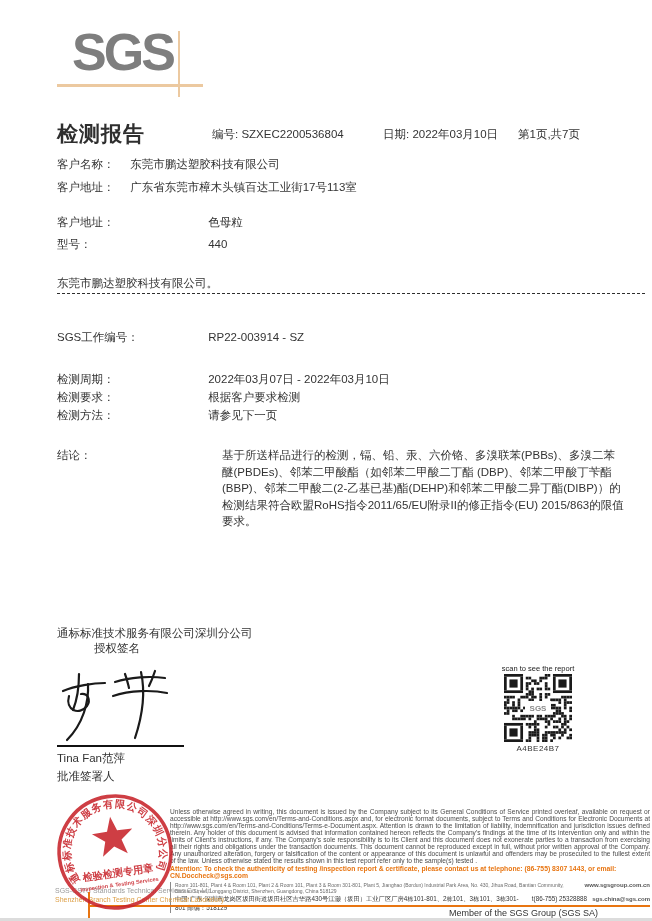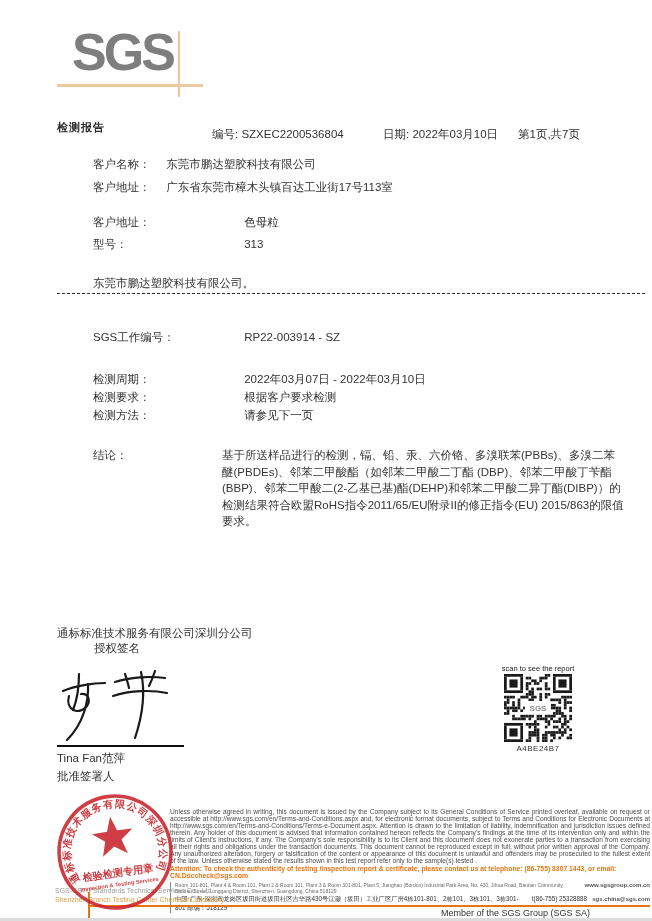--- a/index.html
+++ b/index.html
@@ -2,23 +2,23 @@
 <html><head>
 <meta charset="utf-8">
 <style>
   html,body{margin:0;padding:0;background:#e9e9e9;}
   .page{position:relative;width:652px;height:921px;background:#ffffff;overflow:hidden;
         font-family:"Liberation Sans","DejaVu Sans",sans-serif;color:#333;}
   .abs{position:absolute;}
   .logo{left:72px;top:26px;font-size:52px;font-weight:bold;color:#7e7e7e;letter-spacing:-3px;line-height:1;}
   .logo-hline{left:57px;top:84px;width:146px;height:3px;background:#ecc9a0;}
   .logo-vline{left:178px;top:31px;width:2px;height:66px;background:#ecc9a0;}
-  .doc-title{left:57px;top:120px;font-size:11px;font-weight:bold;color:#2e2e2e;letter-spacing:1px;}
+  .doc-title{left:57px;top:120px;font-size:21px;font-weight:bold;color:#2e2e2e;letter-spacing:1px;}
   .hmeta{font-size:11.5px;color:#333;white-space:nowrap;}
-  .row{position:absolute;left:57px;font-size:11.5px;color:#333;white-space:nowrap;margin-left:36px;}
+  .row{position:absolute;left:57px;font-size:11.5px;color:#333;white-space:nowrap;}
   .lbl-s{display:inline-block;width:70px;}
   .lbl-m{display:inline-block;width:148px;}
   .dash-line{left:57px;top:293px;width:588px;height:0;border-top:1.5px dashed #2e2e2e;}
   .conclusion{left:222px;top:447px;width:404px;font-size:11.5px;line-height:16.5px;color:#333;}
   .sig-company{left:57px;top:626px;font-size:11.5px;}
   .sig-auth{left:57px;top:641px;font-size:11.5px;margin-left:37px;}
   .sig-line{left:57px;top:745px;width:127px;height:2px;background:#111;}
   .sig-name{left:57px;top:751px;font-size:11.5px;}
   .sig-role{left:57px;top:769px;font-size:11.5px;}
   .qr-caption{left:498px;top:664px;width:80px;text-align:center;font-size:7.5px;color:#222;}
@@ -32,21 +32,21 @@
   .addr-en{font-size:5px;color:#6b6b6b;}
   .website{font-size:6px;color:#555;font-weight:bold;margin-left:5px;white-space:nowrap;}
   .addr-row2{display:flex;justify-content:space-between;align-items:baseline;margin-top:1.5px;}
   .addr-cn{font-size:6.3px;color:#333;}
   .phone{font-size:6.3px;color:#333;margin-left:5px;white-space:nowrap;}
   .email{font-size:6px;color:#555;font-weight:bold;margin-left:5px;white-space:nowrap;}
   .cstc1{left:55px;top:887px;font-size:7px;color:#9a9a9a;white-space:nowrap;}
   .cstc2{left:55px;top:896px;font-size:7px;color:#dd9f45;white-space:nowrap;}
   .footer-hline{left:88px;top:905px;width:562px;height:2px;background:#e87511;}
   .footer-vline{left:88px;top:892px;width:2px;height:29px;background:#e87511;}
-  .member{left:0;top:908px;width:590px;text-align:right;font-size:9px;color:#333;}
+  .member{left:0;top:908px;width:590px;text-align:right;font-size:9px;color:#333;padding-left:8px;}
   .stamp{left:54px;top:791px;width:122px;height:122px;transform:rotate(-8deg);opacity:.88;}
   .bottom-edge{left:0;top:918px;width:652px;height:3px;background:#dcdcdc;}
 </style>
 </head>
 <body>
 
 <div class="page">
 
   <div class="abs logo">SGS</div>
   <div class="abs logo-hline"></div>
@@ -71,21 +71,21 @@
     <span class="lbl-s">客户地址：</span>
     <span>广东省东莞市樟木头镇百达工业街17号113室</span>
   </div>
 
   <div class="row" style="top:215px;">
     <span class="lbl-m">客户地址：</span>
     <span>色母粒</span>
   </div>
   <div class="row" style="top:237px;">
     <span class="lbl-m">型号：</span>
-    <span>313</span>
+    <span>440</span>
   </div>
   <div class="row" style="top:276px;">东莞市鹏达塑胶科技有限公司。</div>
 
   <div class="abs dash-line"></div>
 
   <div class="row" style="top:330px;">
     <span class="lbl-m">SGS工作编号：</span>
     <span>RP22-003914 - SZ</span>
   </div>
   <div class="row" style="top:372px;">

